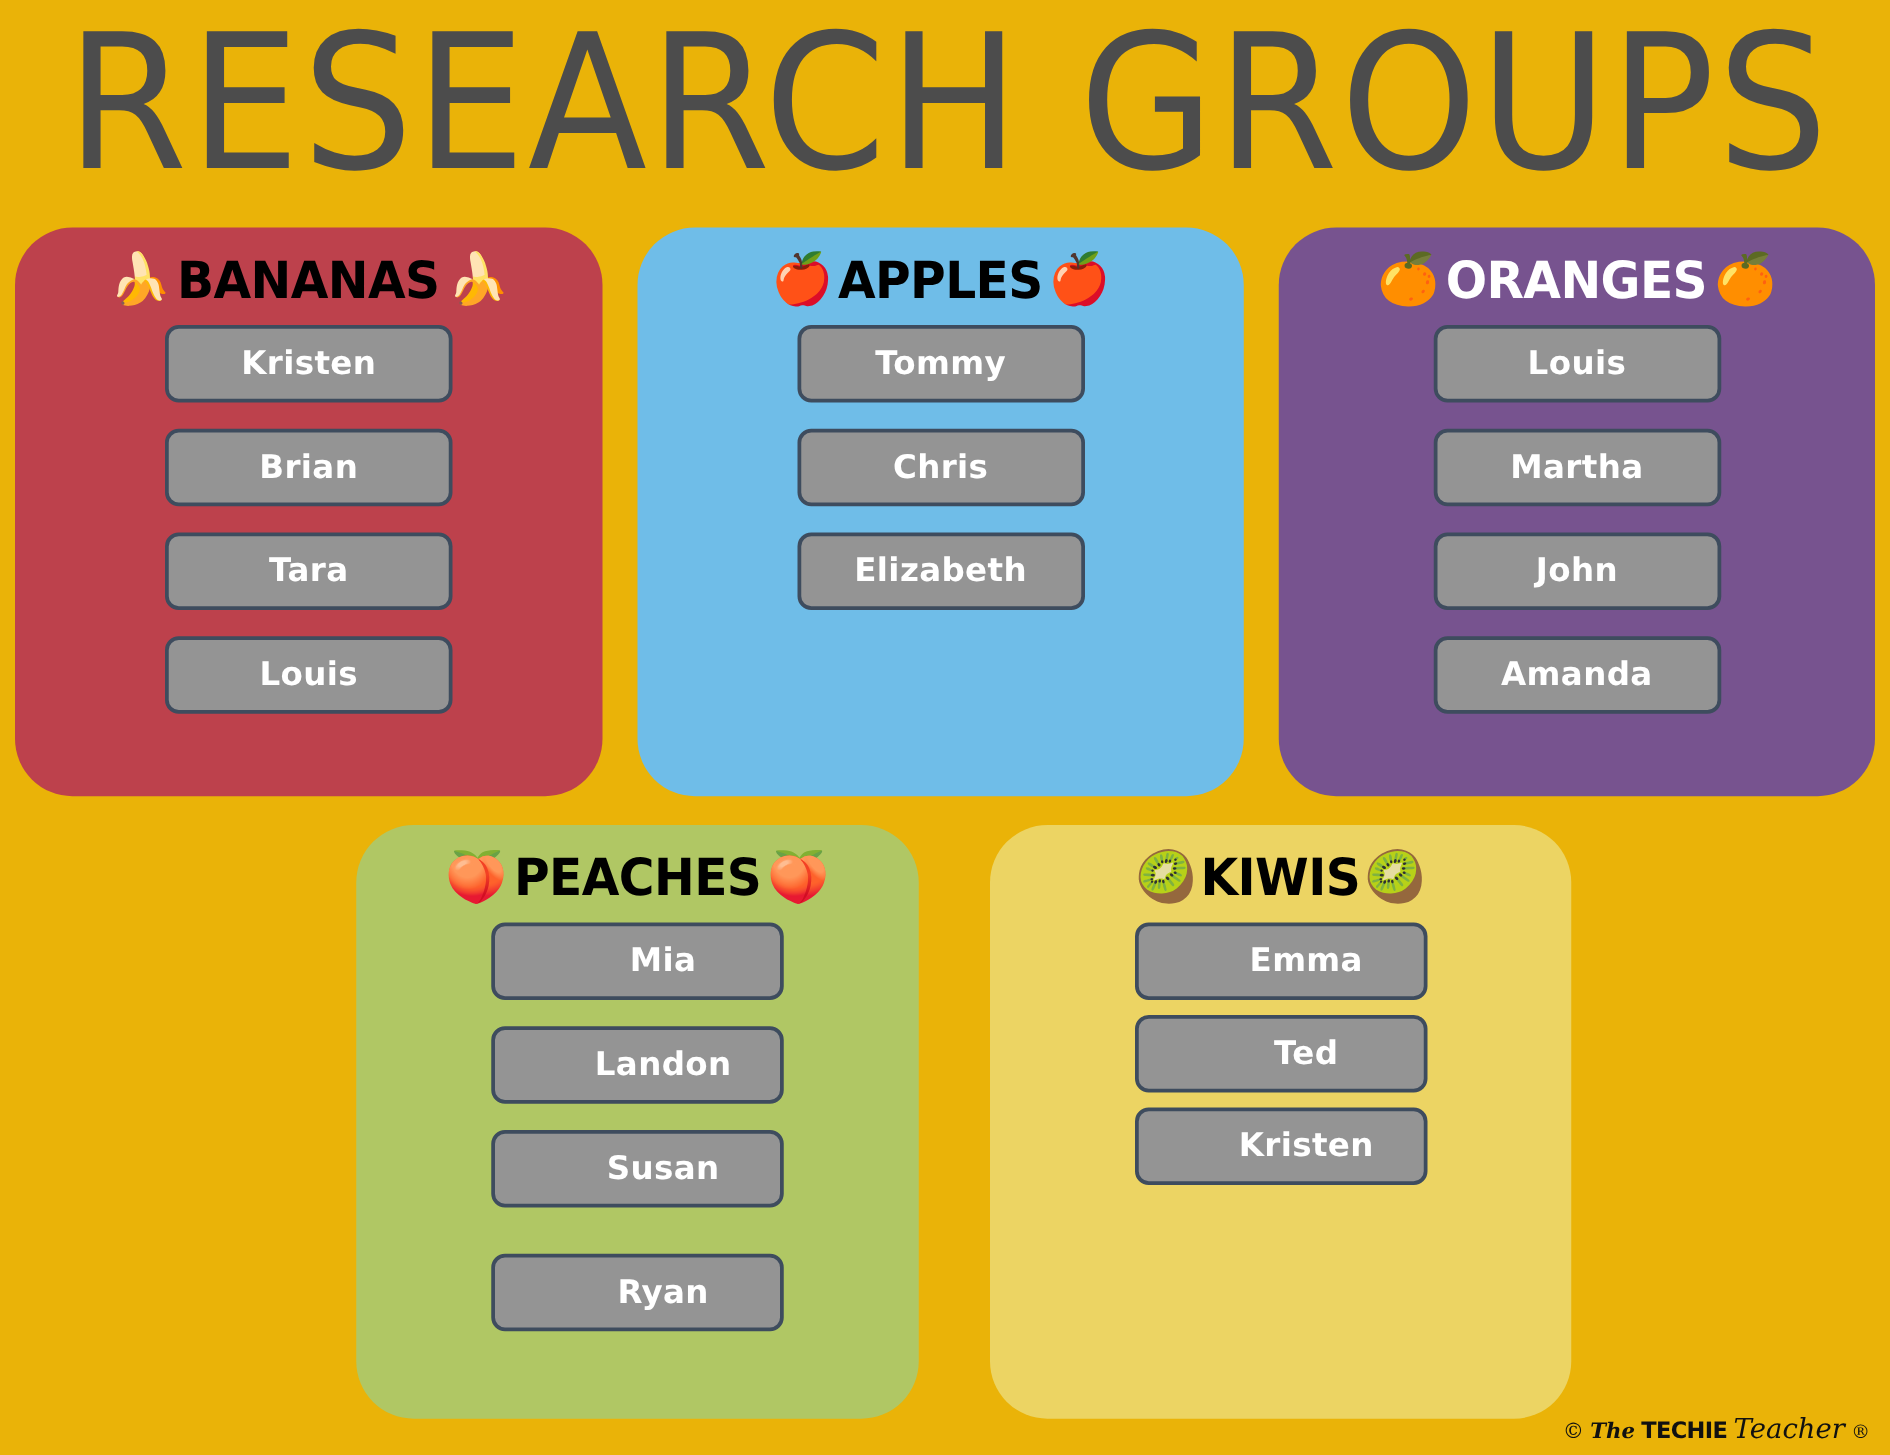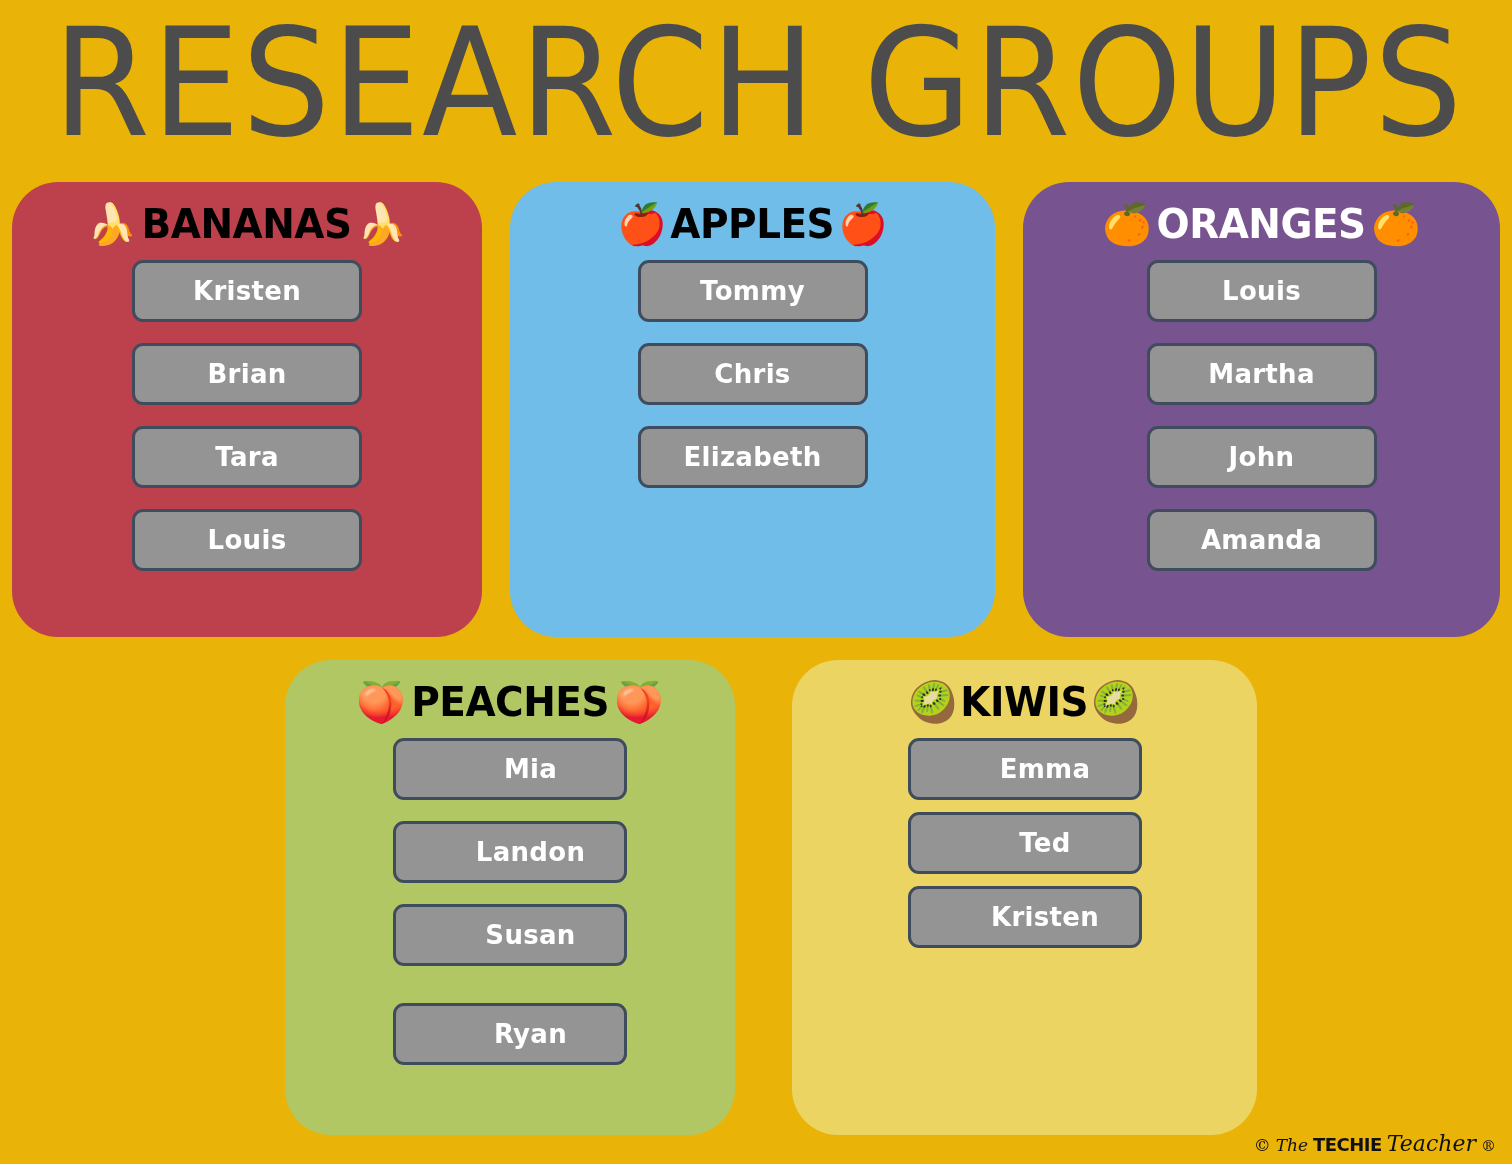--- a/index.html
+++ b/index.html
@@ -134,20 +134,21 @@
     white-space: nowrap;
   }
   .wm-copy {
     font-family: "DejaVu Serif", serif;
     font-size: 17px;
   }
   .wm-the {
     font-family: "DejaVu Serif", serif;
     font-size: 17px;
     font-style: italic;
+    font-weight: bold;
   }
   .wm-techie {
     font-family: "DejaVu Sans", sans-serif;
     font-weight: 700;
     font-size: 18px;
     letter-spacing: -0.5px;
   }
   .wm-teacher {
     font-family: "DejaVu Serif", serif;
     font-style: italic;

